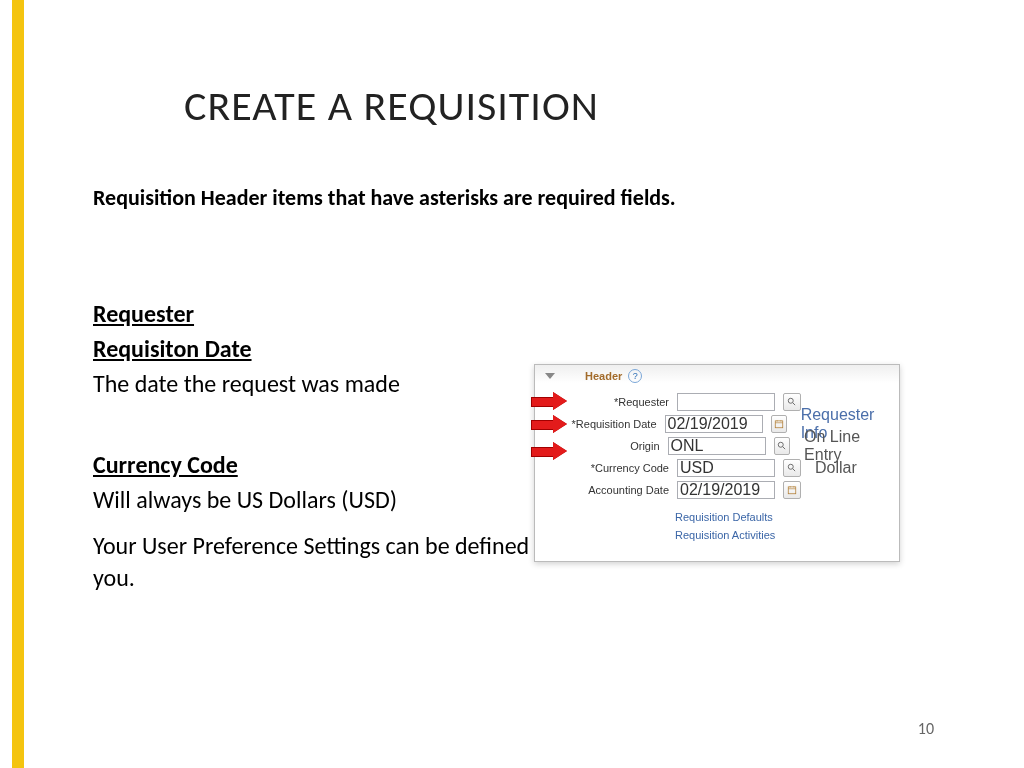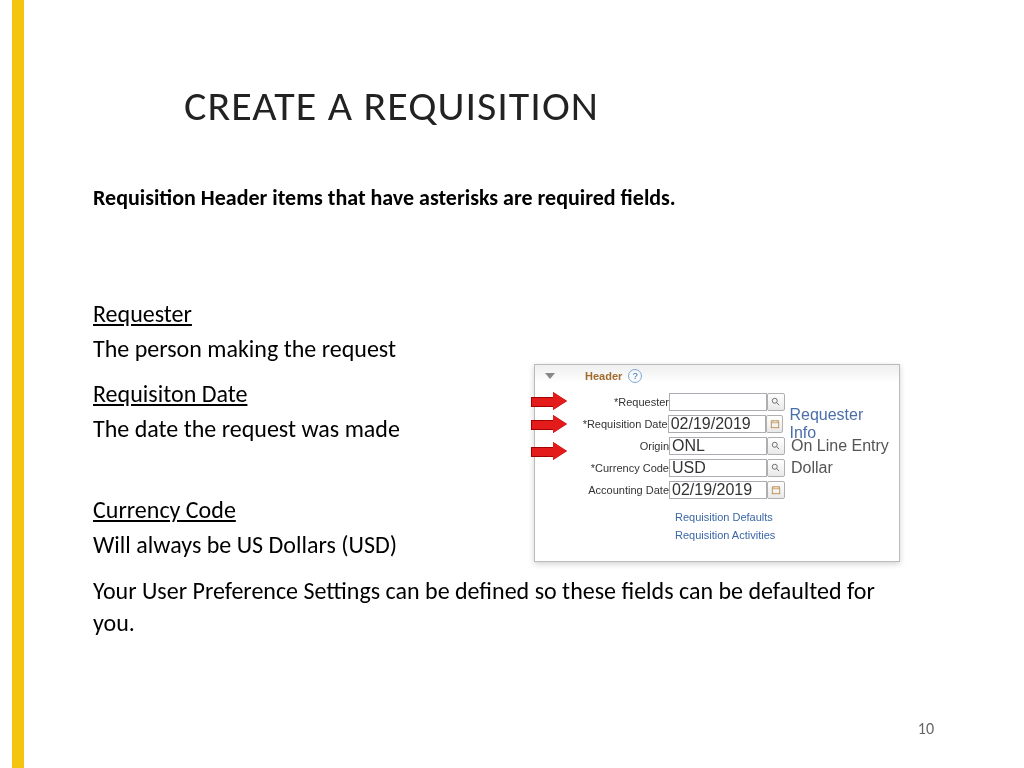--- a/index.html
+++ b/index.html
@@ -36,21 +36,21 @@
     top: 184px;
     width: 830px;
   }
   .intro {
     font-size: 22px;
     font-weight: 700;
     margin-bottom: 88px;
   }
   .sect-title {
     font-size: 24px;
-    font-weight: 400;
+    font-weight: 700;
     text-decoration: underline;
     margin: 0 0 6px 0;
   }
   .sect-body {
     font-size: 24px;
     font-weight: 400;
     margin: 0 0 16px 0;
   }
   .gap { height: 36px; }
   .note {
@@ -108,21 +108,21 @@
     line-height: 12px;
     text-align: center;
   }
   .form-rows {
     padding: 4px 6px 0 30px;
   }
   .form-row {
     display: flex;
     align-items: center;
     height: 22px;
-    gap: 0;
+    gap: 8px;
   }
   .form-row .lbl {
     width: 104px;
     text-align: right;
     font-size: 11px;
     color: #333;
   }
   .form-row input[type="text"] {
     height: 16px;
     border: 1px solid #abadb3;
@@ -192,21 +192,20 @@
 <body>
 
 <div class="gold-bar"></div>
 
 <div class="title">CREATE A REQUISITION</div>
 
 <div class="body-area">
   <div class="intro">Requisition Header items that have asterisks are required fields.</div>
 
   <div class="sect-title">Requester</div>
-  <div class="sect-body">The person making the request</div>
 
   <div class="sect-title">Requisiton Date</div>
   <div class="sect-body">The date the request was made</div>
 
   <div class="gap"></div>
 
   <div class="sect-title">Currency Code</div>
   <div class="sect-body">Will always be US Dollars (USD)</div>
 
   <div class="note">Your User Preference Settings can be defined so these fields can be defaulted for you.</div>

